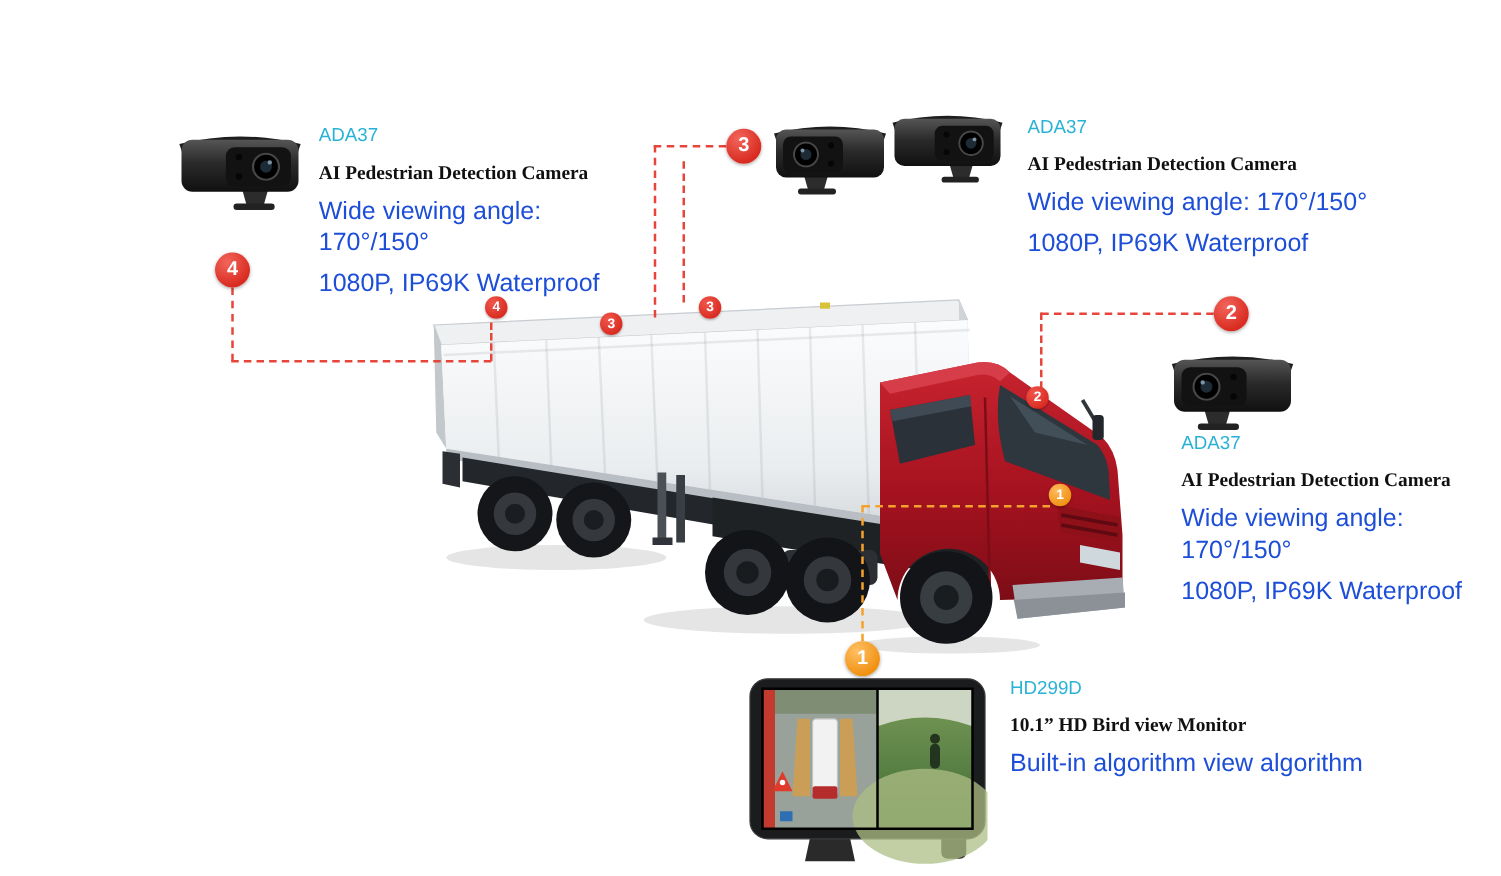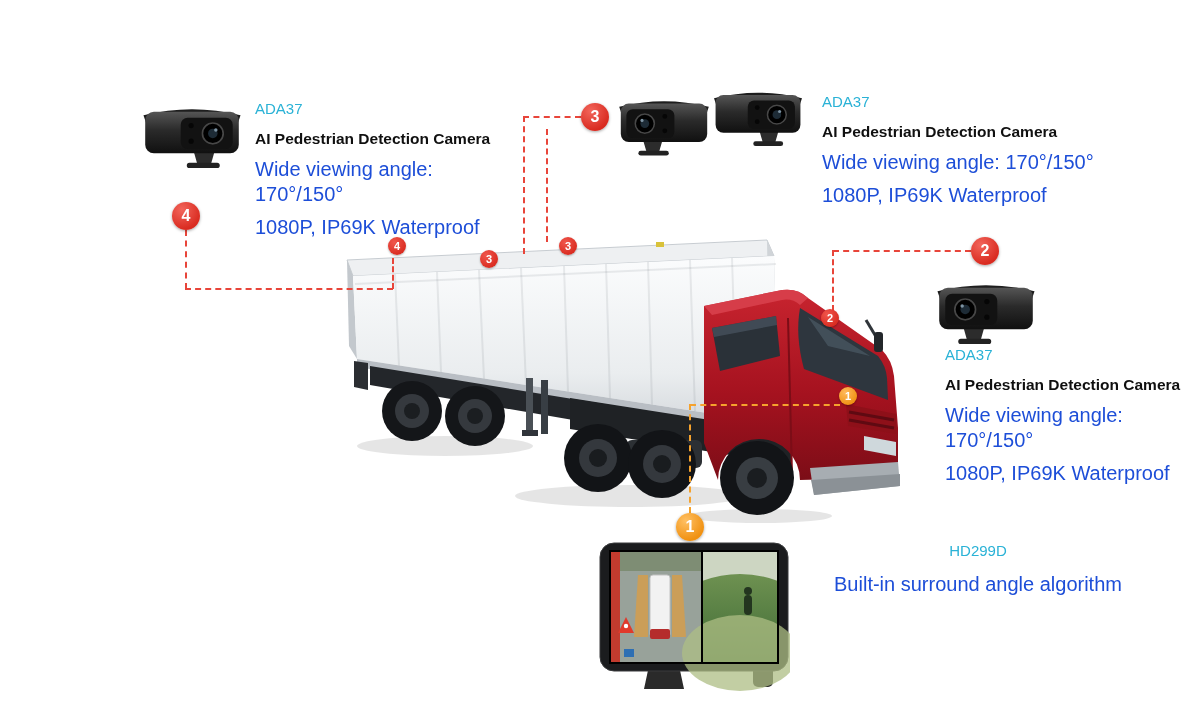--- a/index.html
+++ b/index.html
@@ -3,21 +3,21 @@
 <meta charset="utf-8">
 <style>
   * { margin:0; padding:0; box-sizing:border-box; }
   html,body { background:#ffffff; }
   body { font-family:"Liberation Sans", sans-serif; color:#1c1c1c; }
   .stage { position:relative; width:1201px; height:701px; background:#ffffff; overflow:hidden; }
   .abs { position:absolute; }
 
   
   .callout-text .model { font-size:15px; color:#2ab2d6; margin-bottom:13px; }
-  .callout-text .title { font-size:15.5px; font-weight:700; color:#101010; margin-bottom:9px; }
+  .callout-text .title { font-size:15.5px; font-weight:700; color:#101010; margin-bottom:9px;font-family:Liberation Serif, serif; }
   .callout-text .spec  { font-size:20px; color:#1d4ed8; margin-bottom:8px; line-height:1.25; }
 
   
   .badge {
     width:28px; height:28px; border-radius:50%;
     display:flex; align-items:center; justify-content:center;
     color:#fff; font-size:16px; font-weight:700;
     background:radial-gradient(circle at 35% 28%, #f2655b, #d92b20 72%);
     box-shadow:0 1px 3px rgba(0,0,0,.35);
     z-index:6;
@@ -249,18 +249,19 @@
     <div class="spec">1080P, IP69K Waterproof</div>
   </div>
 
   <div class="abs callout-text" style="left:945px; top:346px; width:260px;">
     <div class="model">ADA37</div>
     <div class="title">AI Pedestrian Detection Camera</div>
     <div class="spec">Wide viewing angle: 170°/150°</div>
     <div class="spec">1080P, IP69K Waterproof</div>
   </div>
 
-  <div class="abs callout-text" style="left:808px; top:542px; width:340px;text-align:center;">
+  <div class="abs callout-text" style="left:808px; top:542px; width:340px;">
     <div class="model">HD299D</div>
-    <div class="spec">Built-in surround angle algorithm</div>
+    <div class="title">10.1” HD Bird view Monitor</div>
+    <div class="spec">Built-in algorithm view algorithm</div>
   </div>
 
 </div>
 
 </body></html>

